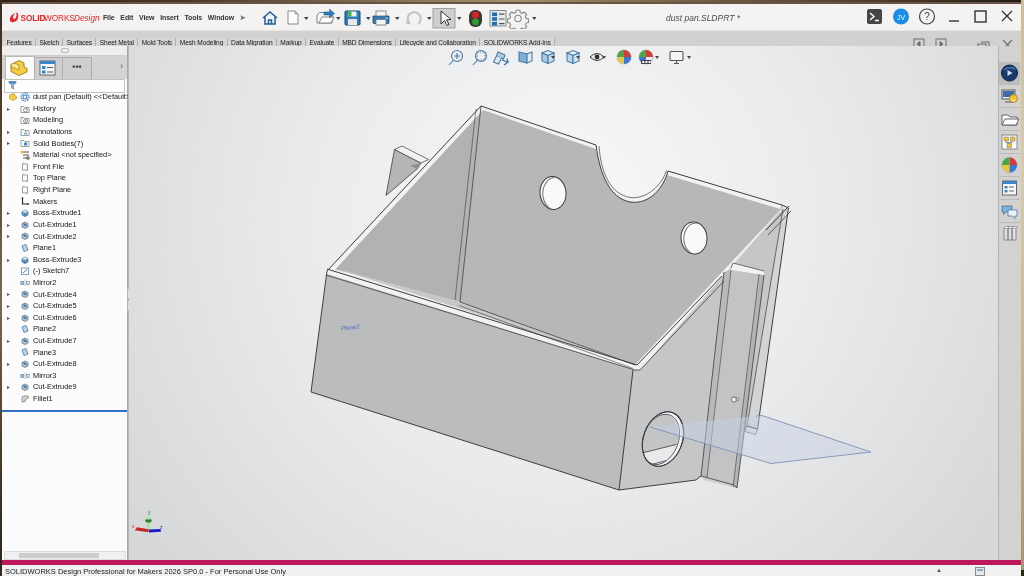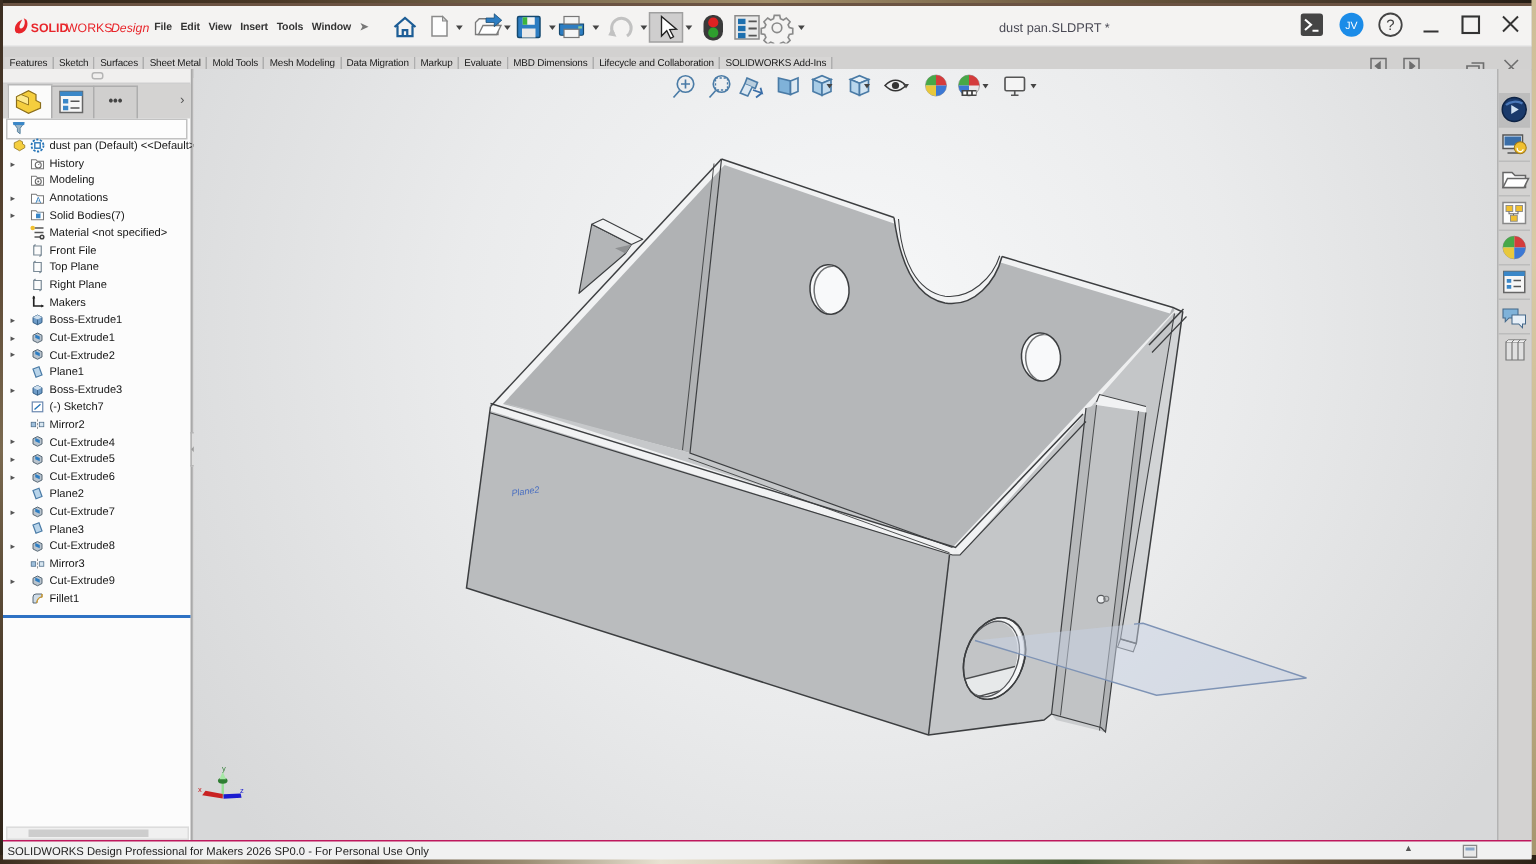--- a/index.html
+++ b/index.html
@@ -10,26 +10,26 @@
 #wp-left{position:absolute;left:0;top:0;width:2px;height:576px;background:linear-gradient(180deg,#3a2c20 0%,#5a4632 28%,#7b6a50 52%,#4e3e2c 76%,#2c2218 100%);}
 #wp-right{position:absolute;right:0;top:0;width:3px;height:576px;background:linear-gradient(180deg,#cdbd96 0%,#d9cba6 30%,#cbbb92 55%,#b8a87e 80%,#a4946c 100%);}
 #wp-bottom{position:absolute;left:0;top:570px;width:1024px;height:6px;background:linear-gradient(90deg,#3a2c1e 0%,#6e5a40 7%,#927e5c 14%,#5e4c36 24%,#9a8c72 34%,#e8e2d2 43%,#d6ccb4 50%,#8a7a58 58%,#6a7a4e 64%,#4e5e3a 70%,#97876a 78%,#6a563c 86%,#46382a 94%,#2c2216 100%);}
 
 #app{position:absolute;left:2px;top:4px;width:1019px;height:568px;background:#f2f1f0;}
 
 #titlebar{position:absolute;left:0;top:0;width:100%;height:26px;background:#f4f3f2;}
 #logo{position:absolute;left:6px;top:6px;width:100px;height:16px;color:#e8252b;font-size:11px;}
 #menus{position:absolute;left:98px;top:9.5px;height:12px;font-size:7px;color:#333;font-weight:bold;letter-spacing:-0.1px;}
 #menus span{margin:0 2.9px;}
-#ttext{position:absolute;left:664px;top:9px;font-size:8.5px;color:#4a4a55;}
+#ttext{position:absolute;left:664px;top:9px;font-size:8.5px;color:#4a4a55;font-style:italic;}
 
 #tabbar{position:absolute;left:0;top:26px;width:100%;height:15px;background:#d2d1d0;border-top:1px solid #e8e8e8;border-bottom:1px solid #9d9d9d;}
 .tab{display:inline-block;height:13px;padding:1.5px 3.4px 0 3.4px;font-size:6.6px;color:#1a1a1a;border-right:1px solid #aeaeae;background:#d7d6d5;letter-spacing:-0.1px;}
 
-#statusbar{position:absolute;left:0;top:556px;width:100%;height:12px;background:#f1f1f1;border-top:1px solid #be185d;font-size:7.5px;color:#222;}
+#statusbar{position:absolute;left:0;top:556px;width:100%;height:12px;background:#f1f1f1;border-top:5px solid #be185d;font-size:7.5px;color:#222;}
 
 #lpanel{position:absolute;left:0;top:42px;width:125px;height:514px;background:#fcfcfc;border-right:1px solid #a9a9a9;}
 #lpanel-grip{position:absolute;left:0;top:0;width:100%;height:9px;background:#f0efee;border-bottom:1px solid #cfcfcf;}
 #ltabs{position:absolute;left:0;top:10px;width:100%;height:23px;background:#d4d3d2;}
 #filterrow{position:absolute;left:2px;top:33px;width:119px;height:12px;background:#fdfdfd;border:1px solid #c2c2c2;}
 #tree{position:absolute;left:0px;top:45px;width:125px;}
 .trow{position:relative;height:11.62px;font-size:7.4px;color:#141414;white-space:nowrap;}
 .trow .ar{position:absolute;left:5px;top:2px;width:6px;height:8px;color:#555;font-size:6px;}
 .trow .ic{position:absolute;left:18px;top:1px;width:10px;height:10px;}
 .trow .tx{position:absolute;left:31px;top:1.2px;}

